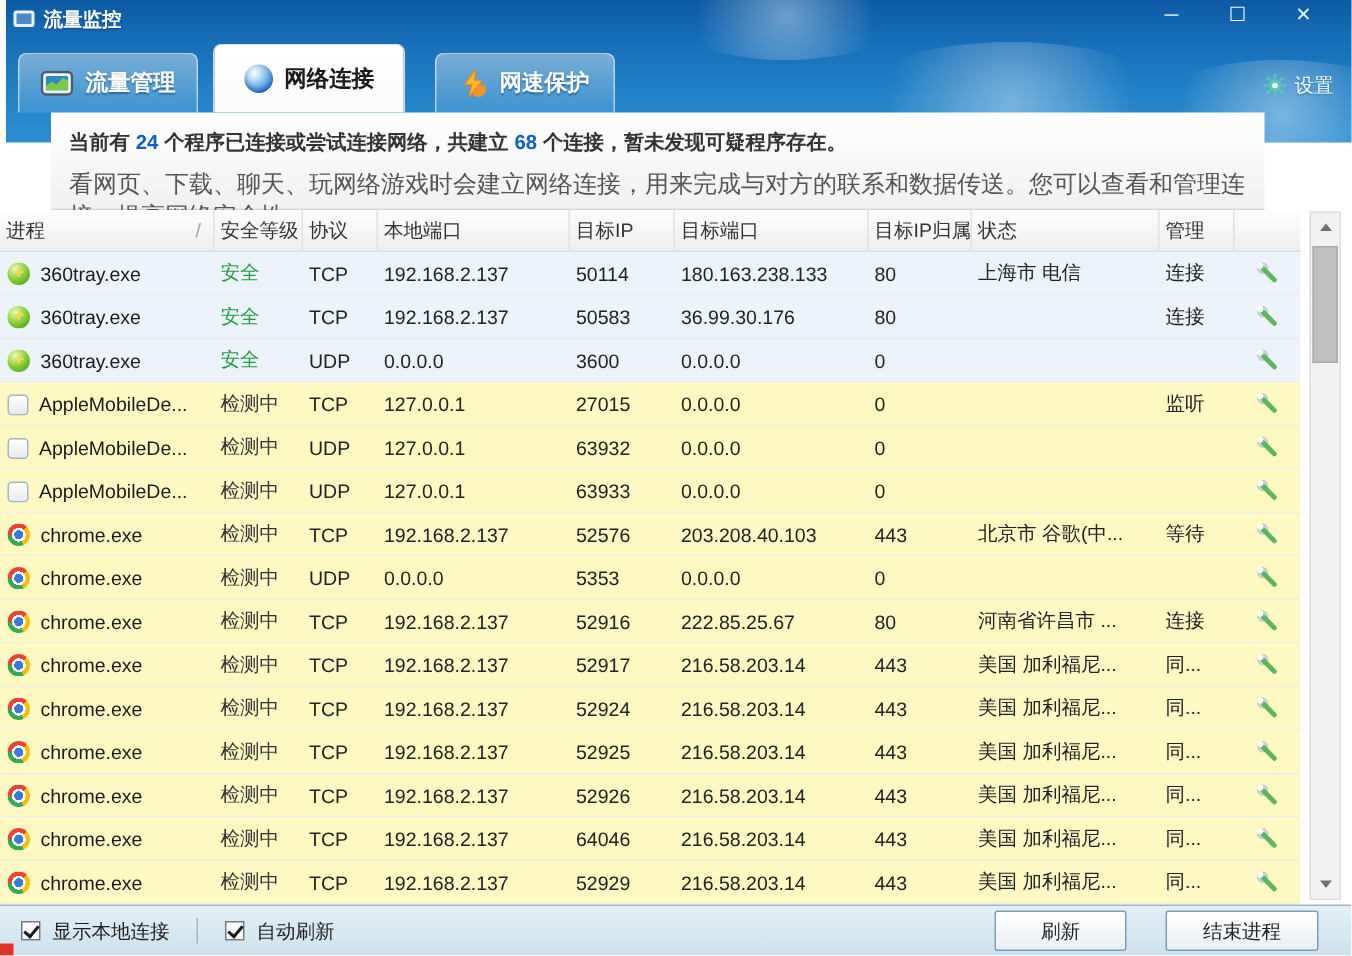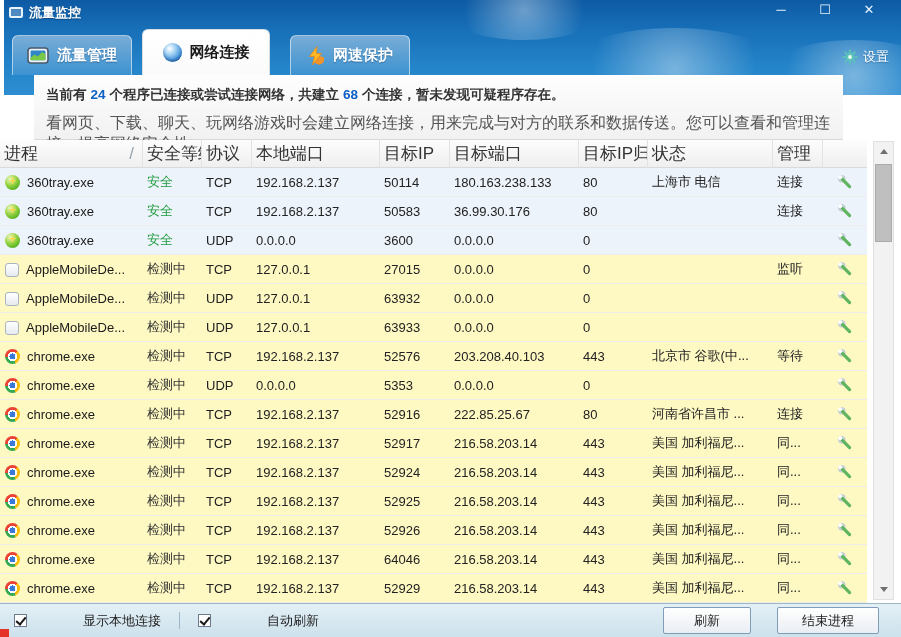--- a/index.html
+++ b/index.html
@@ -45,21 +45,21 @@
   .info { position:absolute; left:0; top:75px; width:809px; height:65px; padding:11px 0 0 12px;
     background:linear-gradient(180deg,#fefefe,#f1f1f1); border-bottom:1px solid #d8d8d8;margin-left:34px; }
   .info-line1 { font-size:13.5px; font-weight:bold; color:#333; }
   .info-line1 .num { color:#0c5fc4; padding:0 4px; }
   .info-line2 { margin-top:9px; font-size:16px; color:#555; }
 
   
   .cols { display:grid; grid-template-columns:143px 59px 50px 128px 70px 129px 69px 125px 50px 44px; align-items:center; }
   .thead { position:absolute; left:0; top:140px; width:867px; height:28px;
     background:linear-gradient(180deg,#fdfdfd,#efefef); border-bottom:1px solid #dadada; }
-  .thead .hcell { font-size:17px; color:#333; padding-left:4px; height:28px; line-height:28px;
+  .thead .hcell { font-size:13px; color:#333; padding-left:4px; height:28px; line-height:28px;
     border-right:1px solid #e2e2e2; white-space:nowrap; overflow:hidden; display:flex; }
   .sort-ind { margin-left:auto; margin-right:8px; color:#9aa4ad; }
 
   .tbody { position:absolute; left:0; top:168px; width:867px; height:435px; overflow:hidden; }
   .trow { height:29px; border-bottom:1px solid #ededed; background:#fef9c3; }
   .trow.tinted { background:#edf3fa; }
   .cell { font-size:13px; color:#222; padding-left:4px; white-space:nowrap; overflow:hidden; }
   .cell.safe { color:#1f9c40; }
   .cell.checking { color:#333; }
   .c-process { display:flex; align-items:flex-end; gap:7px; padding-left:5px; }
@@ -87,21 +87,21 @@
   .sb-thumb { position:absolute; left:1px; top:22px; width:17px; height:78px; background:#bfbfbf; border:1px solid #ababab; }
 
   
   .footer { position:absolute; left:0; top:603px; width:901px; height:34px;
     background:linear-gradient(180deg,#e3f0f6,#cde1ec); border-top:1px solid #9fb6c4;
     display:flex; align-items:center; padding-left:14px; }
   .cb-group { display:flex; align-items:center; gap:8px; }
   .checkbox { width:13px; height:13px; background:#fff; border:1px solid #6b7b8d; position:relative; cursor:default; }
   .checkbox::after { content:""; position:absolute; left:3px; top:0px; width:4px; height:8px;
     border:solid #1b1b1b; border-width:0 2px 2px 0; transform:rotate(40deg); }
-  .cb-label { font-size:13px; color:#222;margin-left:48px; }
+  .cb-label { font-size:13px; color:#222; }
   .v-divider { width:1px; height:17px; background:#9fb6c6; margin:0 18px; }
   .footer-spacer { flex:1; }
   .btn { height:27px; border:1px solid #7f9db9; border-radius:2px; background:linear-gradient(180deg,#ffffff,#e9eef3);
     font-size:13px; color:#222; font-family:"Liberation Sans",sans-serif; cursor:default; }
   .btn-refresh { width:88px; margin-right:26px; }
   .btn-end { width:102px; margin-right:22px; }
 
   .corner-artifact { position:absolute; left:0; bottom:0; width:9px; height:8px; background:#e53228; }
 </style>
 </head>

